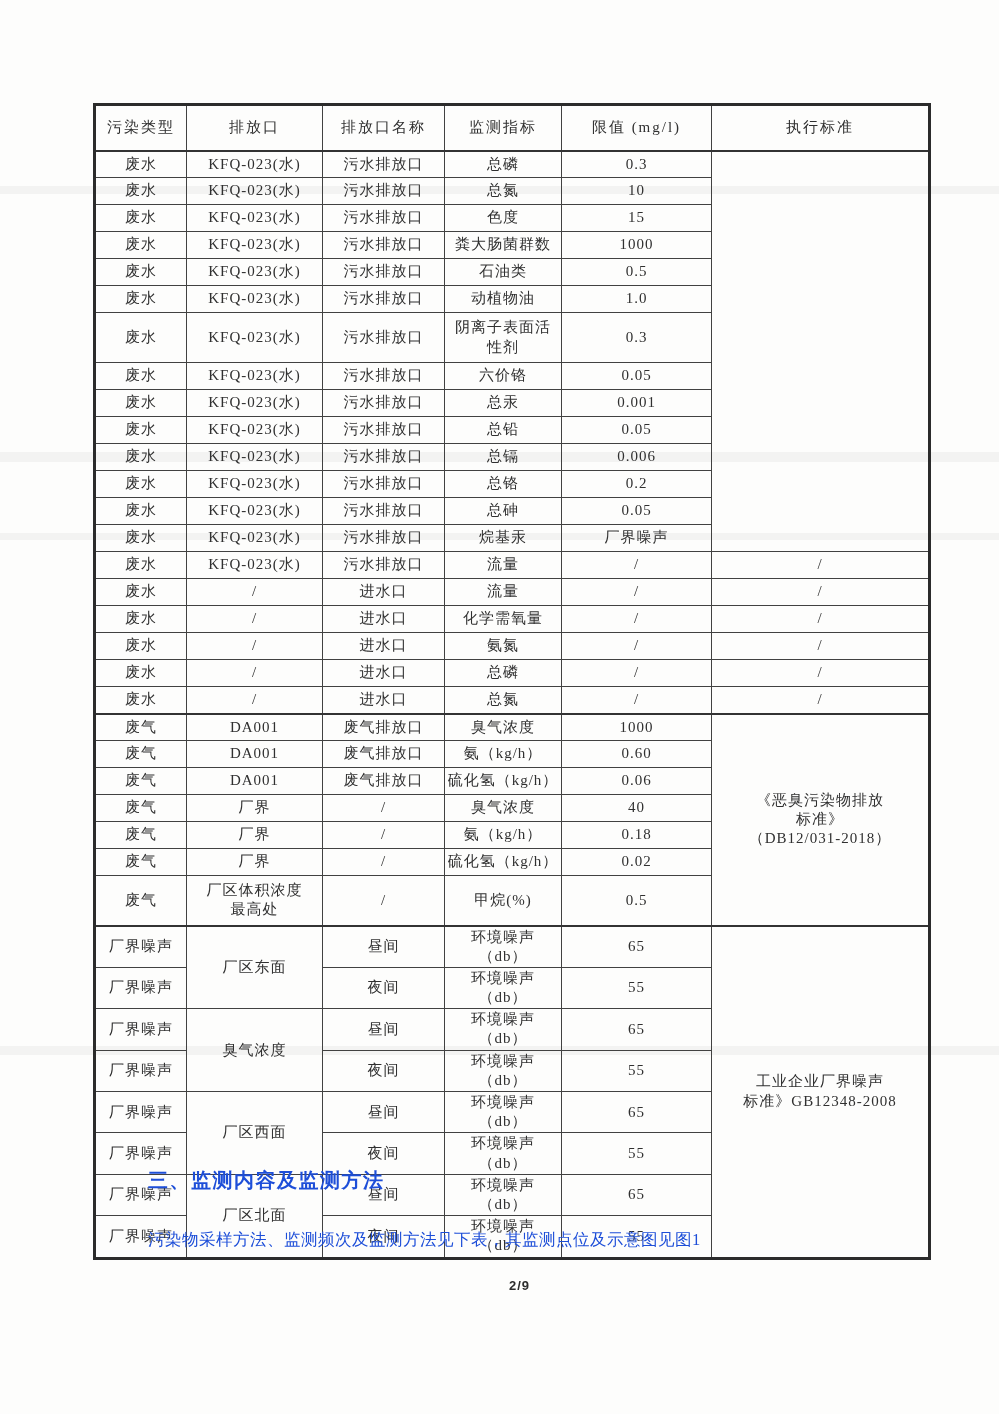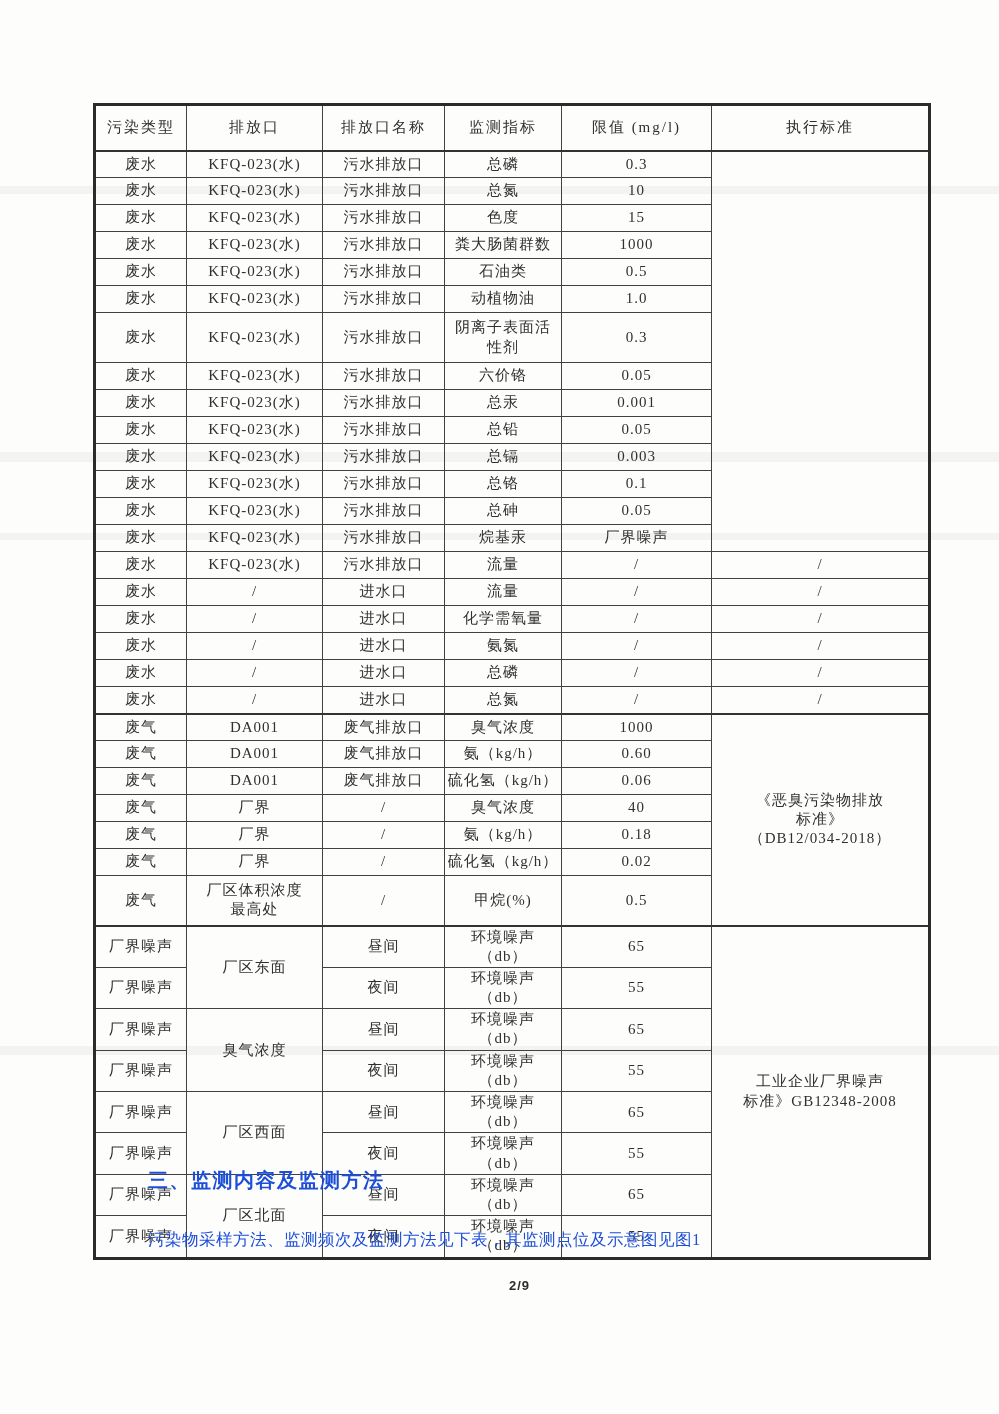--- a/index.html
+++ b/index.html
@@ -147,28 +147,28 @@
         <td>KFQ-023(水)</td>
         <td>污水排放口</td>
         <td>总铅</td>
         <td>0.05</td>
       </tr>
       <tr>
         <td>废水</td>
         <td>KFQ-023(水)</td>
         <td>污水排放口</td>
         <td>总镉</td>
-        <td>0.003</td>
+        <td>0.006</td>
       </tr>
       <tr>
         <td>废水</td>
         <td>KFQ-023(水)</td>
         <td>污水排放口</td>
         <td>总铬</td>
-        <td>0.1</td>
+        <td>0.2</td>
       </tr>
       <tr>
         <td>废水</td>
         <td>KFQ-023(水)</td>
         <td>污水排放口</td>
         <td>总砷</td>
         <td>0.05</td>
       </tr>
       <tr>
         <td>废水</td>
@@ -226,21 +226,21 @@
         <td>/</td>
       </tr>
       <tr class="sect">
         <td>废气</td>
         <td>DA001</td>
         <td>废气排放口</td>
         <td>臭气浓度</td>
         <td>1000</td>
         <td rowspan="7">《恶臭污染物排放
 标准》
-（DB12/034-2018）</td>
+（DB12/031-2018）</td>
       </tr>
       <tr>
         <td>废气</td>
         <td>DA001</td>
         <td>废气排放口</td>
         <td>氨（kg/h）</td>
         <td>0.60</td>
       </tr>
       <tr>
         <td>废气</td>

